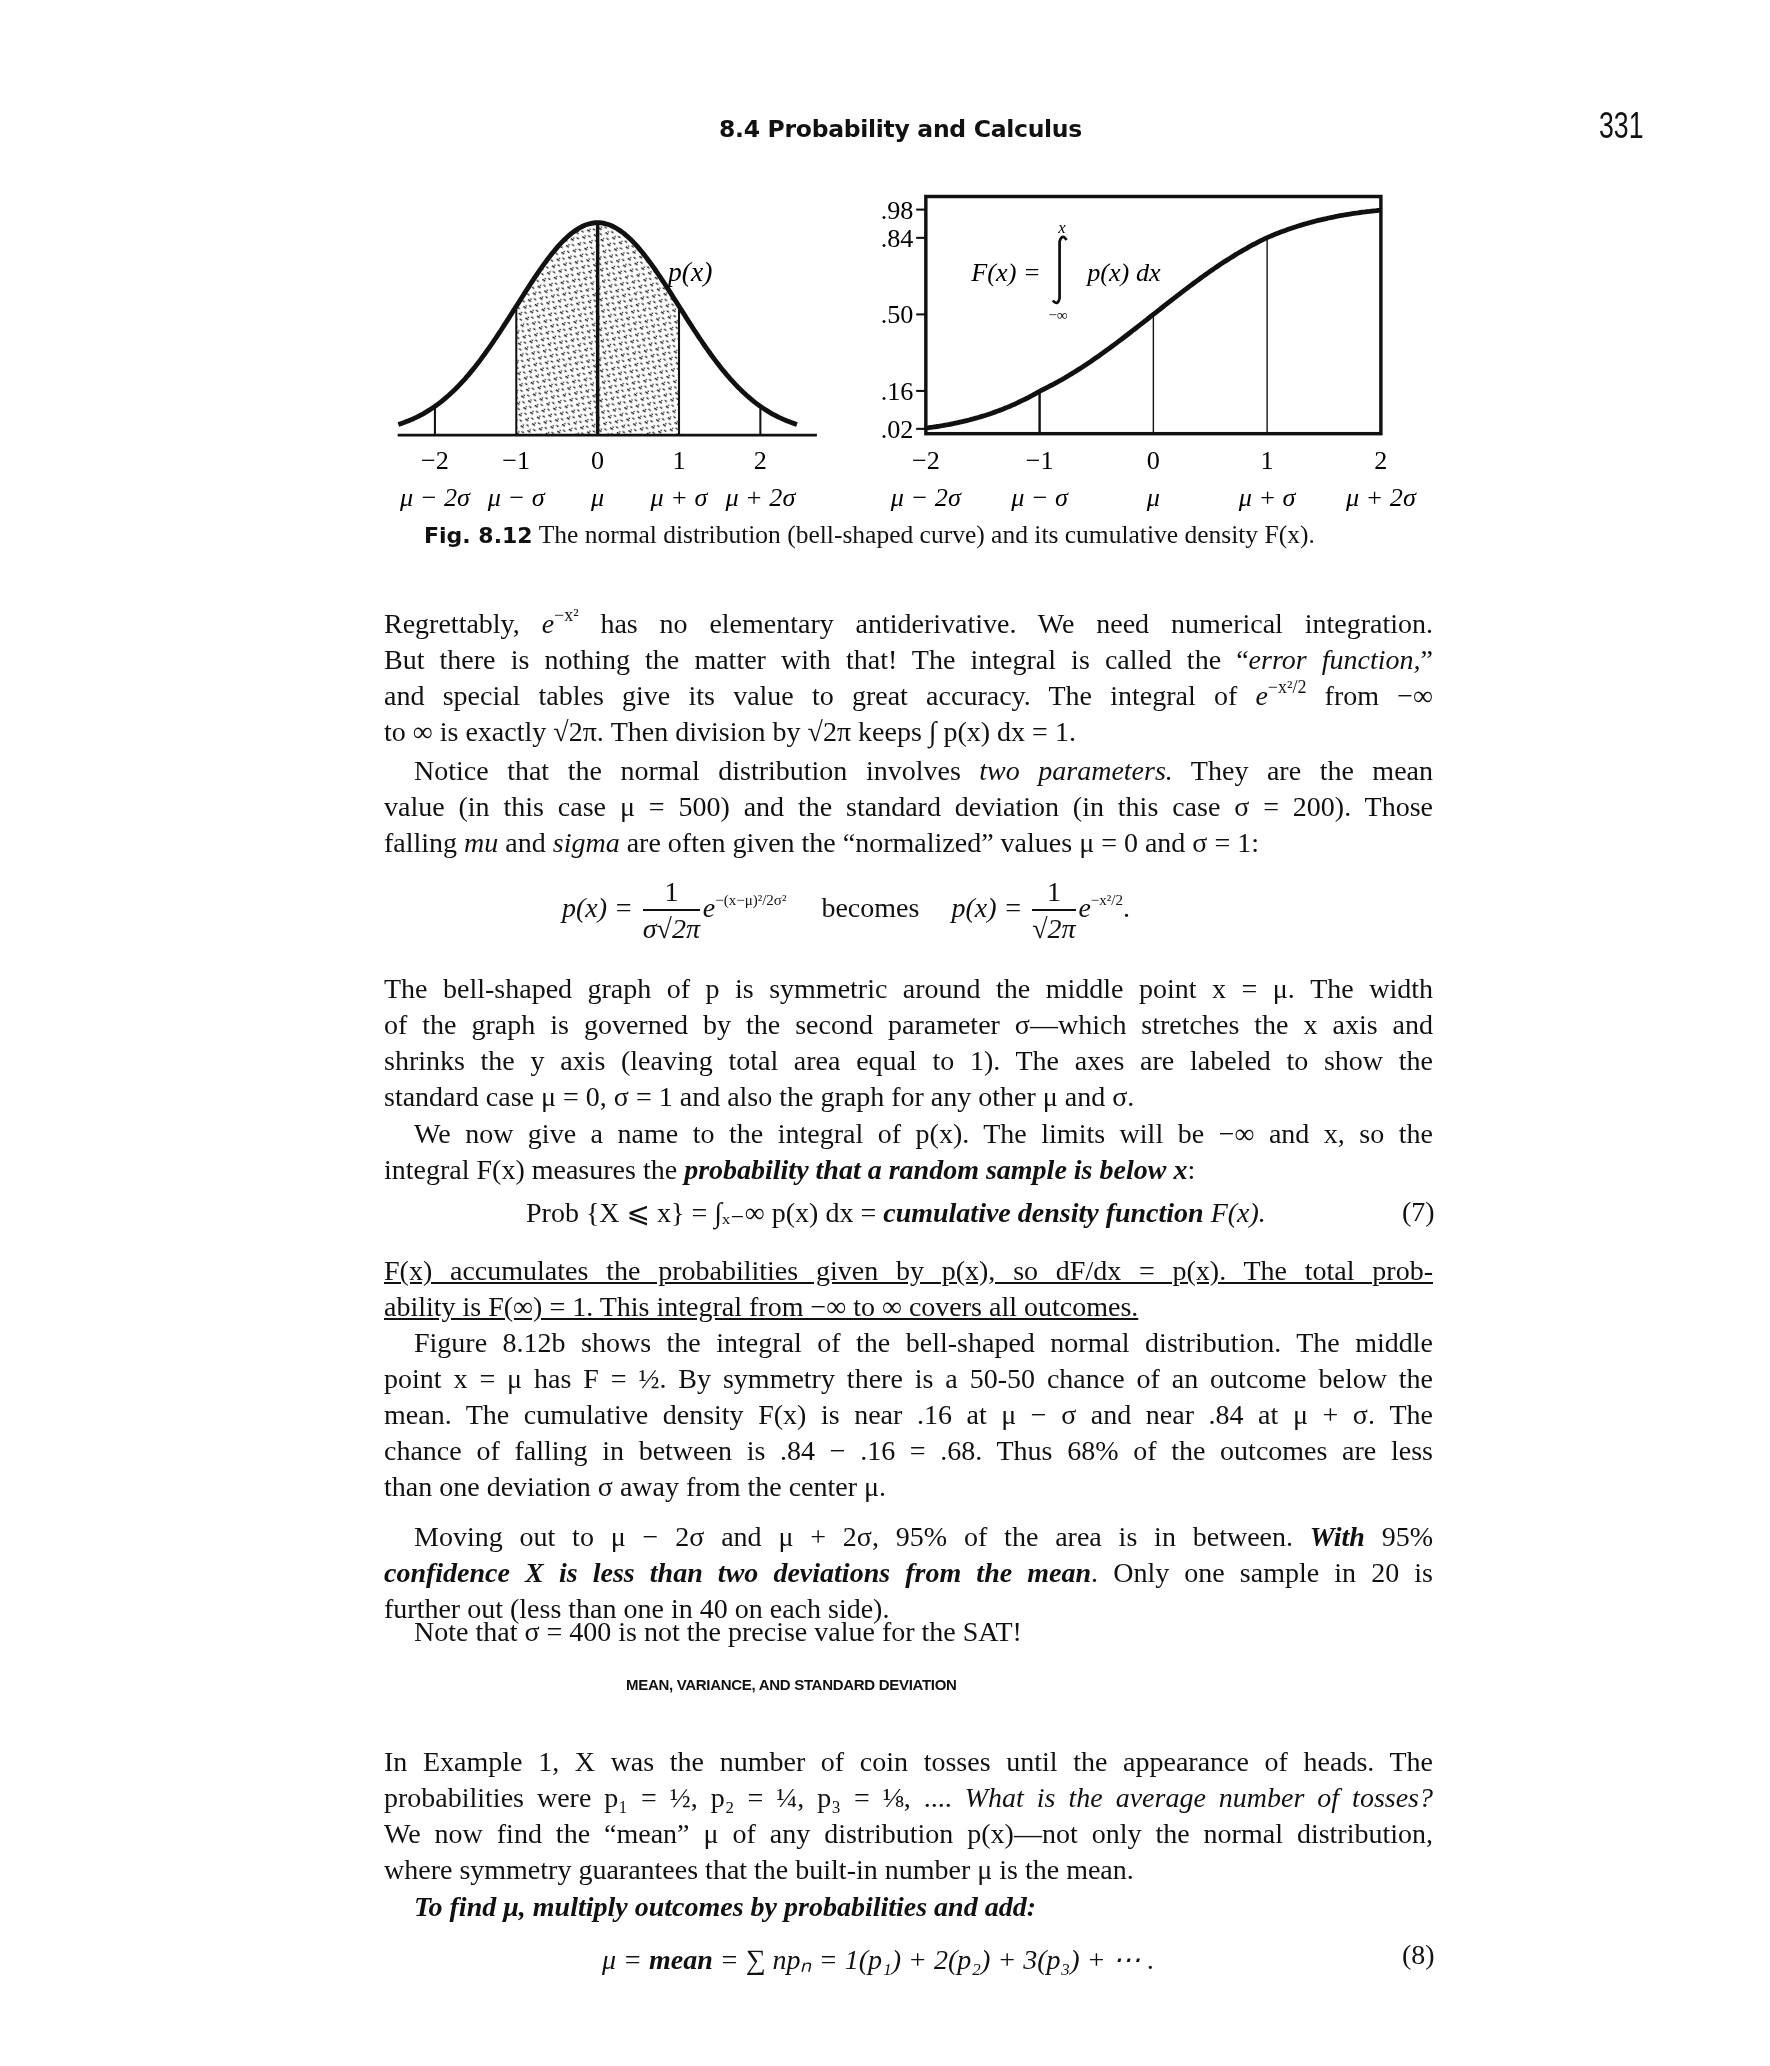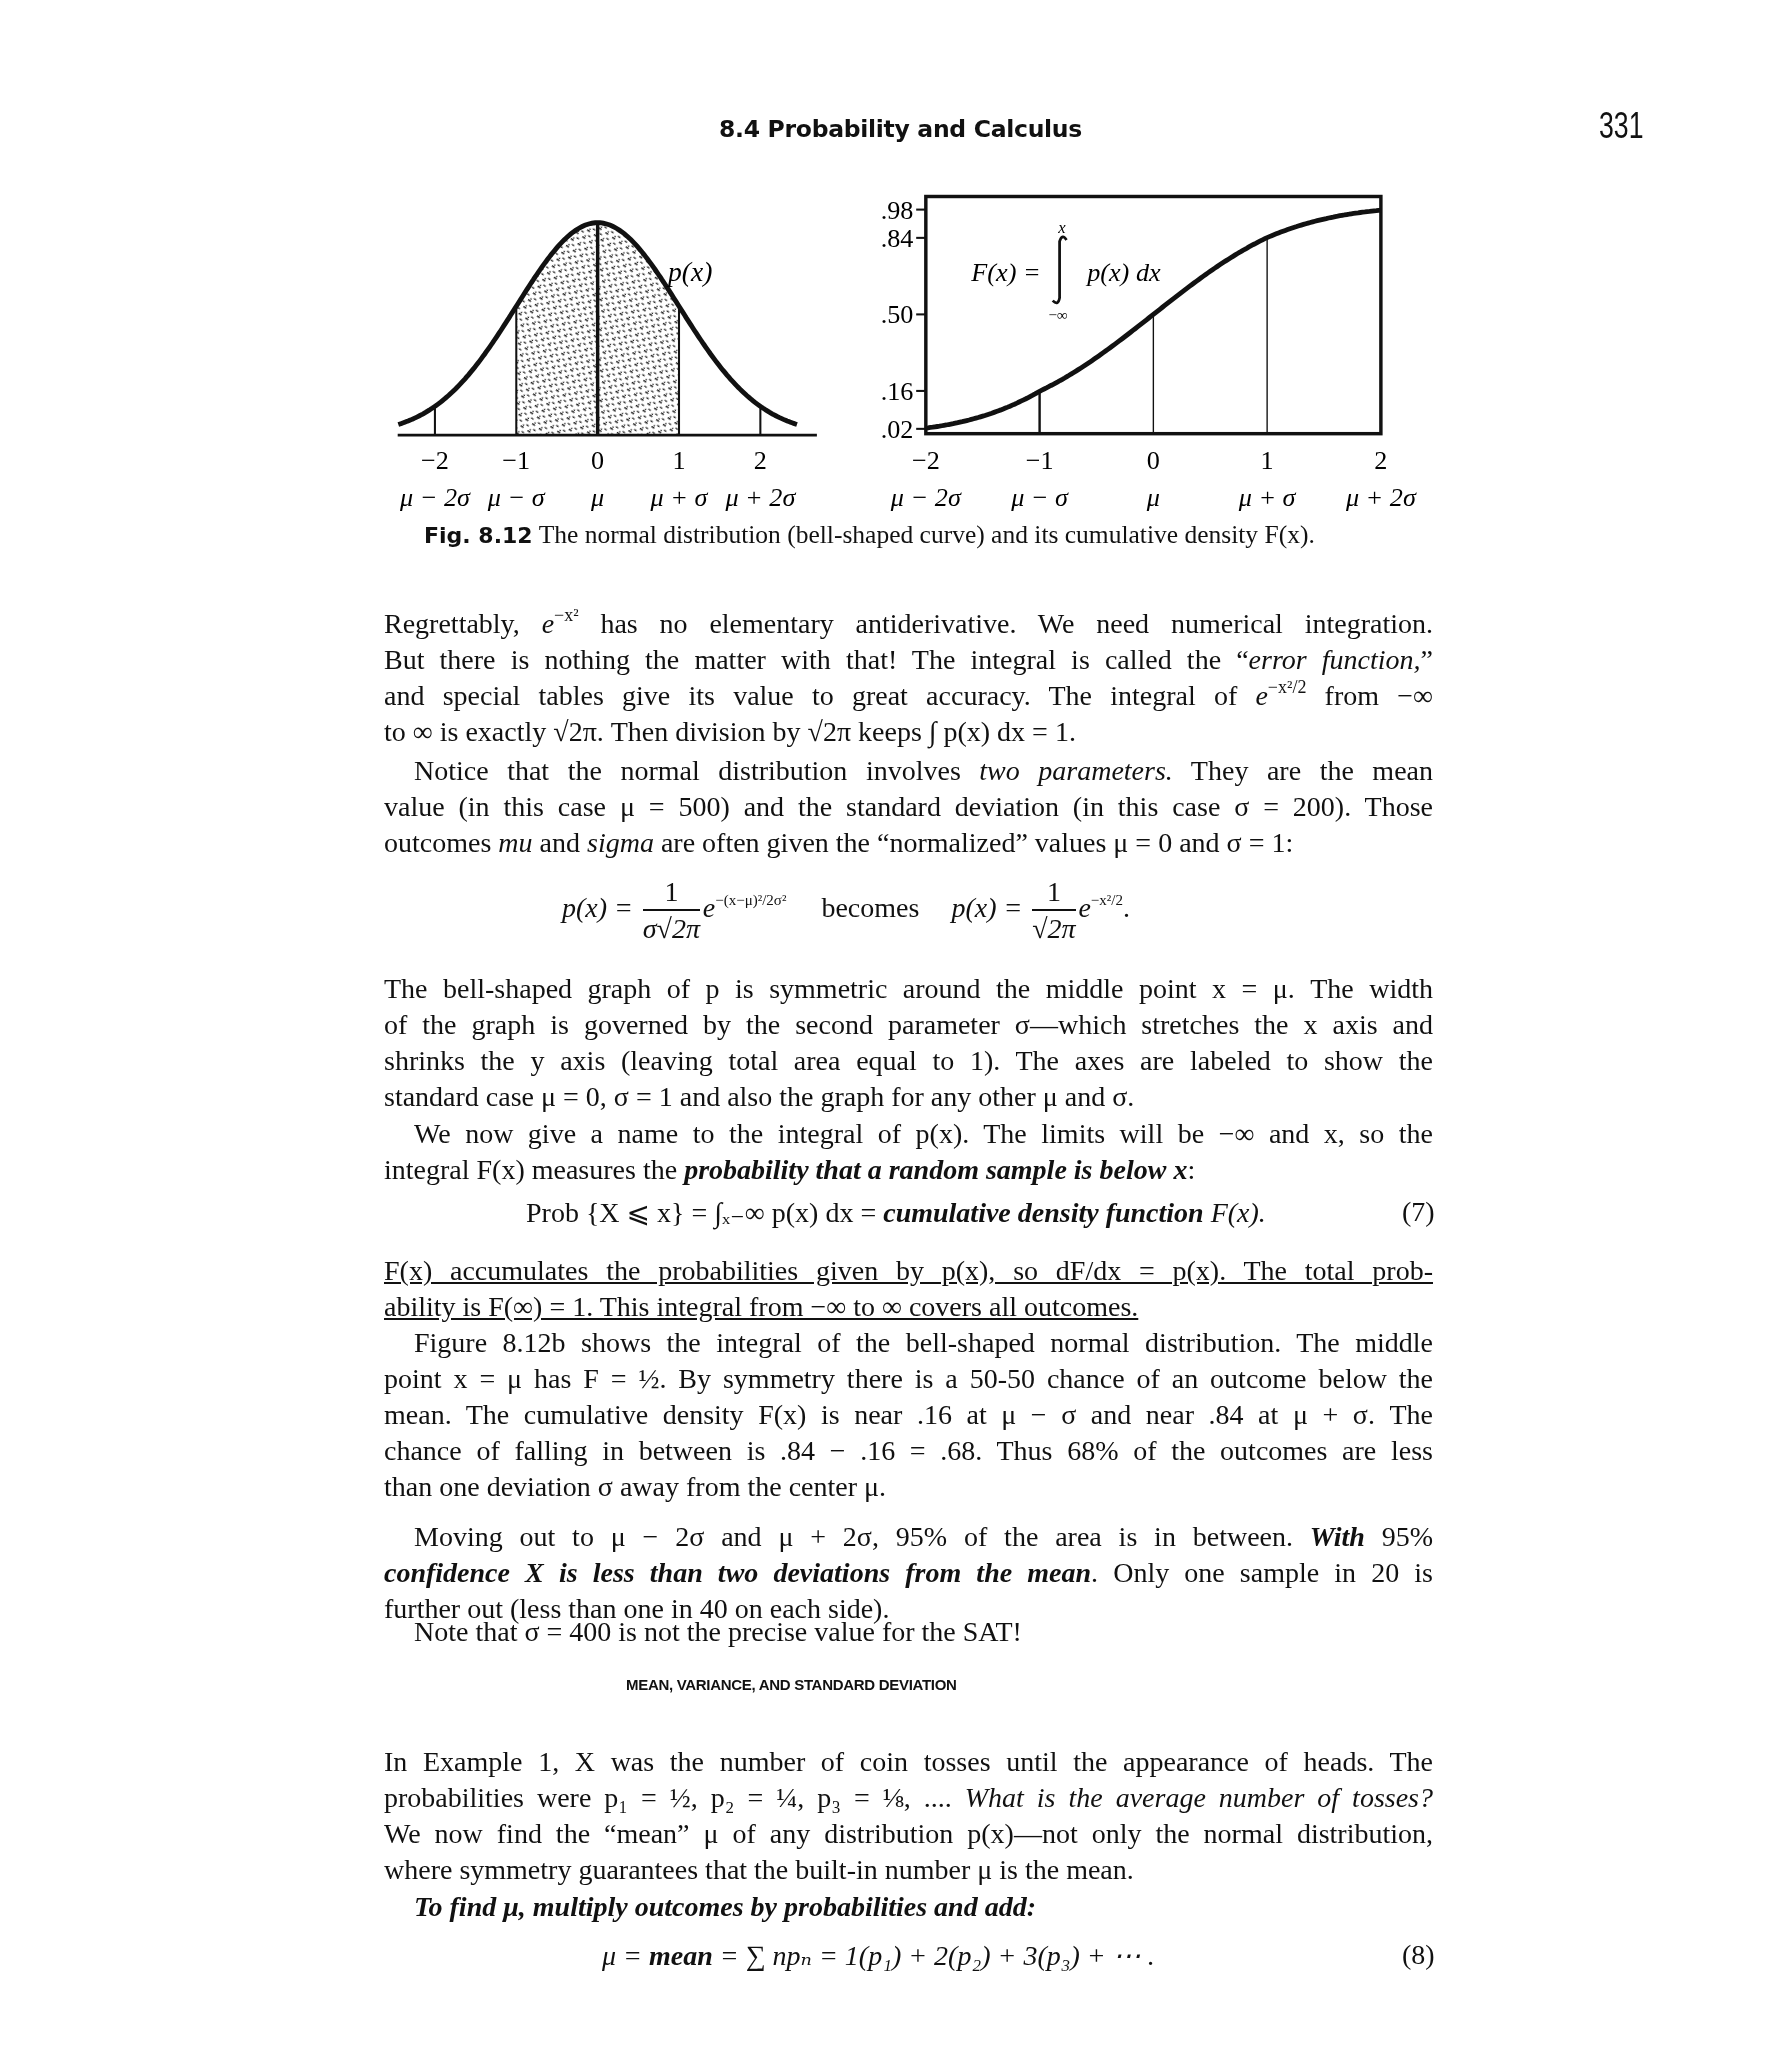--- a/index.html
+++ b/index.html
@@ -125,21 +125,21 @@
 <div class="body-text" style="top:606px;">
   <span class="line"><span>Regrettably, </span><i>e</i><sup>−x²</sup><span> has no elementary antiderivative. We need numerical integration.</span></span>
   <span class="line"><span>But there is nothing the matter with that! The integral is called the “</span><i>error function,</i><span>”</span></span>
   <span class="line"><span>and special tables give its value to great accuracy. The integral of </span><i>e</i><sup>−x²/2</sup><span> from −∞</span></span>
   <span class="line last">to ∞ is exactly √2π. Then division by √2π keeps ∫ p(x) dx = 1.</span>
 </div>
 
 <div class="body-text" style="top:753px;">
   <span class="line indent"><span>Notice that the normal distribution involves </span><i>two parameters.</i><span> They are the mean</span></span>
   <span class="line">value (in this case μ = 500) and the standard deviation (in this case σ = 200). Those</span>
-  <span class="line last"><span>outcomes </span><span class="bi" style="font-weight:normal">mu</span><span> and </span><i>sigma</i><span> are often given the “normalized” values μ = 0 and σ = 1:</span></span>
+  <span class="line last"><span>falling </span><span class="bi" style="font-weight:normal">mu</span><span> and </span><i>sigma</i><span> are often given the “normalized” values μ = 0 and σ = 1:</span></span>
 </div>
 
 <div class="abs eqn" style="left:562px; top:875px;">
   <i>p(x) =</i>
   <span class="frac"><span class="num">1</span><span class="den"><i>σ√2π</i></span></span><i>e</i><sup style="font-size:15px">−(x−μ)²/2σ²</sup>
   <span style="margin-left:28px; margin-right:25px;">becomes</span>
   <i>p(x) =</i>
   <span class="frac"><span class="num">1</span><span class="den"><i>√2π</i></span></span><i>e</i><sup style="font-size:15px">−x²/2</sup>.
 </div>
 
@@ -189,17 +189,17 @@
   <span class="line">In Example 1, X was the number of coin tosses until the appearance of heads. The</span>
   <span class="line"><span>probabilities were p₁ = ½, p₂ = ¼, p₃ = ⅛, .... </span><i>What is the average number of tosses?</i></span>
   <span class="line">We now find the “mean” μ of any distribution p(x)—not only the normal distribution,</span>
   <span class="line last">where symmetry guarantees that the built-in number μ is the mean.</span>
 </div>
 
 <div class="body-text" style="top:1889px;">
   <span class="line last indent bi">To find μ, multiply outcomes by probabilities and add:</span>
 </div>
 
-<div class="abs eqn" style="left:602px; top:1939px;">
+<div class="abs eqn" style="left:602px; top:1939px;font-family:Liberation Serif, serif;">
   <i>μ = </i><span class="bi">mean</span><i> = ∑ npₙ = 1(p₁) + 2(p₂) + 3(p₃) + ⋯ .</i>
 </div>
 <div class="abs eqnum" style="left:1402px; top:1939px;">(8)</div>
 
 
 </body></html>

